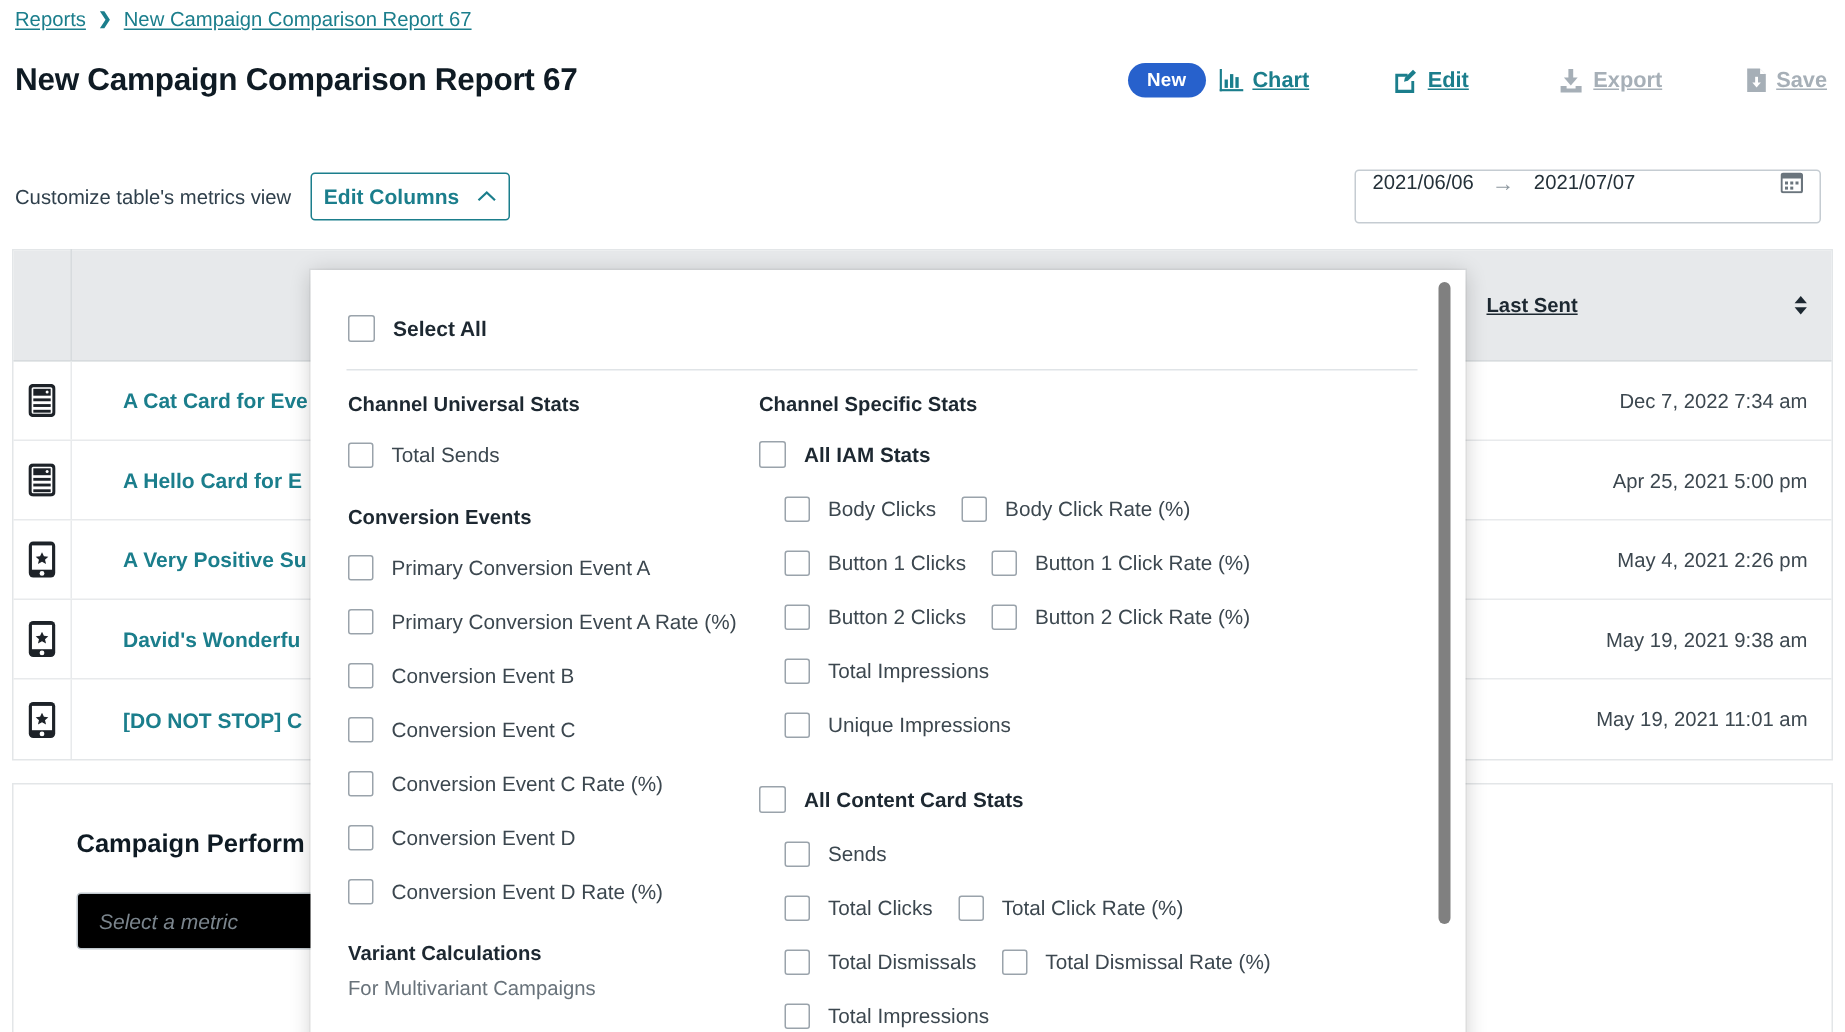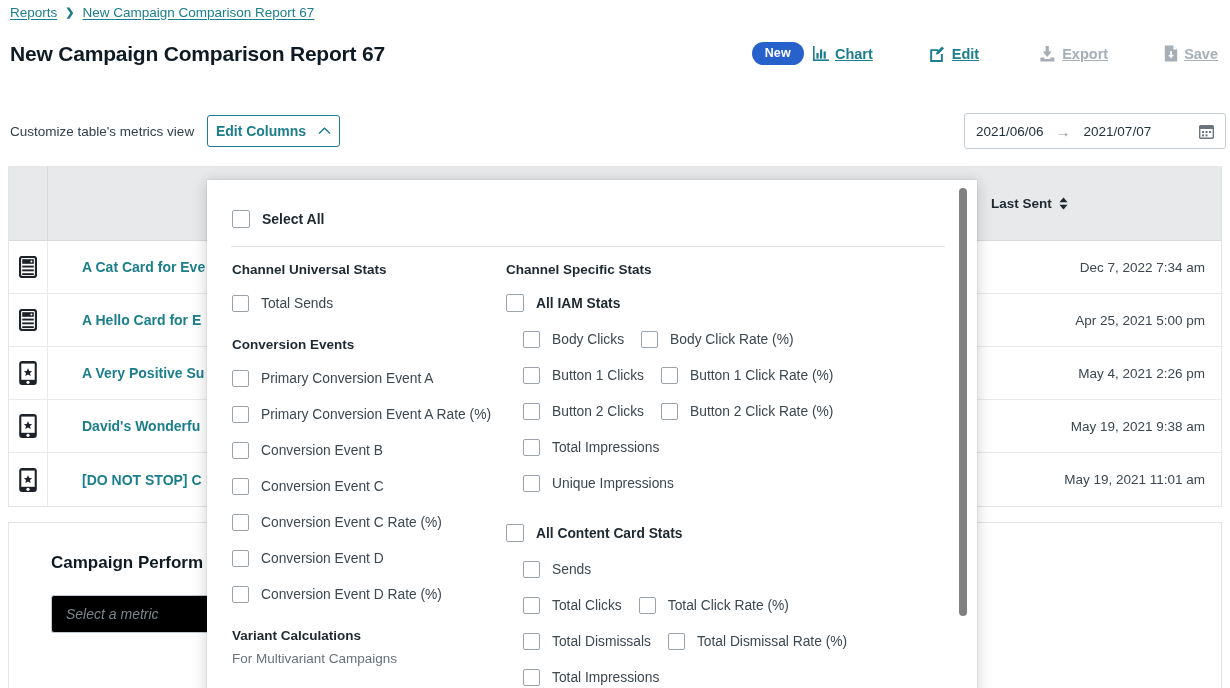--- a/index.html
+++ b/index.html
@@ -63,24 +63,24 @@
     display: flex; align-items: center; justify-content: center; gap: 12px;
     font-size: 14px; font-weight: bold; color: #1b7e8c;
     z-index: 40;
   }
 
   .showdata {
     position: absolute; right: 144px; top: 124px;
     font-size: 13.5px; color: #30404c;
   }
   .daterange {
-    position: absolute; right: 4px; top: 113px;
-    width: 262px; height: 36px;
+    position: absolute; right: 16px; top: 113px;
+    width: 311px; height: 36px;
     border: 1px solid #c5ccd2; border-radius: 3px; background: #fff;
-    display: flex; align-items: center; padding: 0 11px;
+    display: flex; padding: 0 11px;
     font-size: 13.5px; color: #243139;
   }
   .daterange .arrow { color: #8d979f; margin: 0 13px 0 12px; font-size: 15px; }
   .daterange .cal { margin-left: auto; color: #6b757d; }
 
   
   .table {
     position: absolute; left: 8px; top: 166px;
     width: 1214px;
     border: 1px solid #e3e6e8;
@@ -88,23 +88,23 @@
   }
   .thead {
     height: 74px; background: #e7e9eb;
     display: flex; align-items: flex-end;
     border-bottom: 1px solid #d7dbde;
   }
   .th-icon { width: 39px; height: 74px; border-right: 1px solid #d7dbde; }
   .th-name { flex: 1; height: 74px; }
   .th-last {
     width: 230px; height: 74px;
-    display: flex; align-items: center; justify-content: flex-start;
+    display: flex; align-items: center; justify-content: space-between;
     padding: 0 16px 0 0; gap: 7px;
-    font-size: 13.5px; font-weight: bold; color: #1d2831;
+    font-size: 13.5px; font-weight: bold; color: #1d2831; text-decoration: underline;
   }
   .sortic { display:flex; flex-direction:column; gap:2px; }
   .trow {
     height: 53px; display: flex; align-items: center;
     border-bottom: 1px solid #e8eaec;
   }
   .trow:last-child { border-bottom: none; }
   .td-icon {
     width: 39px; height: 100%;
     display: flex; align-items: center; justify-content: center;

